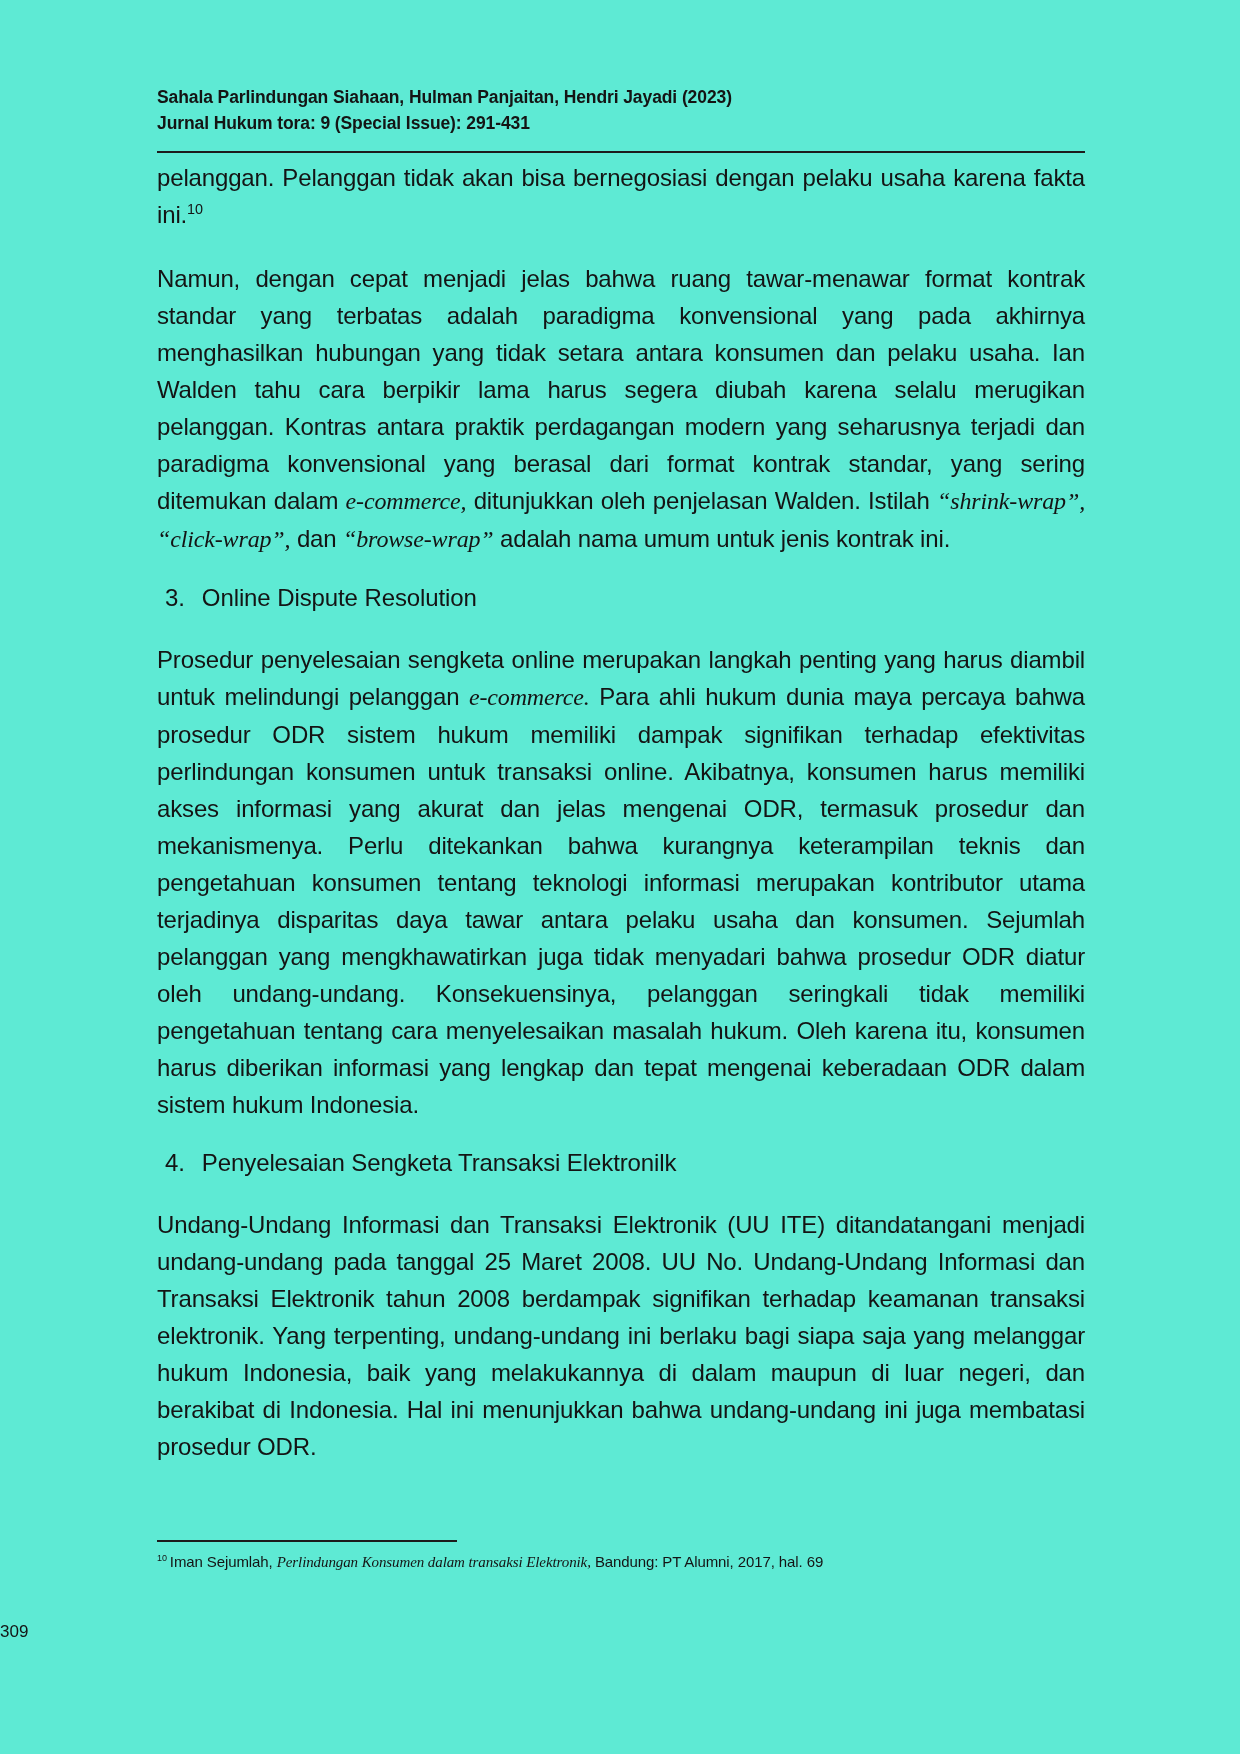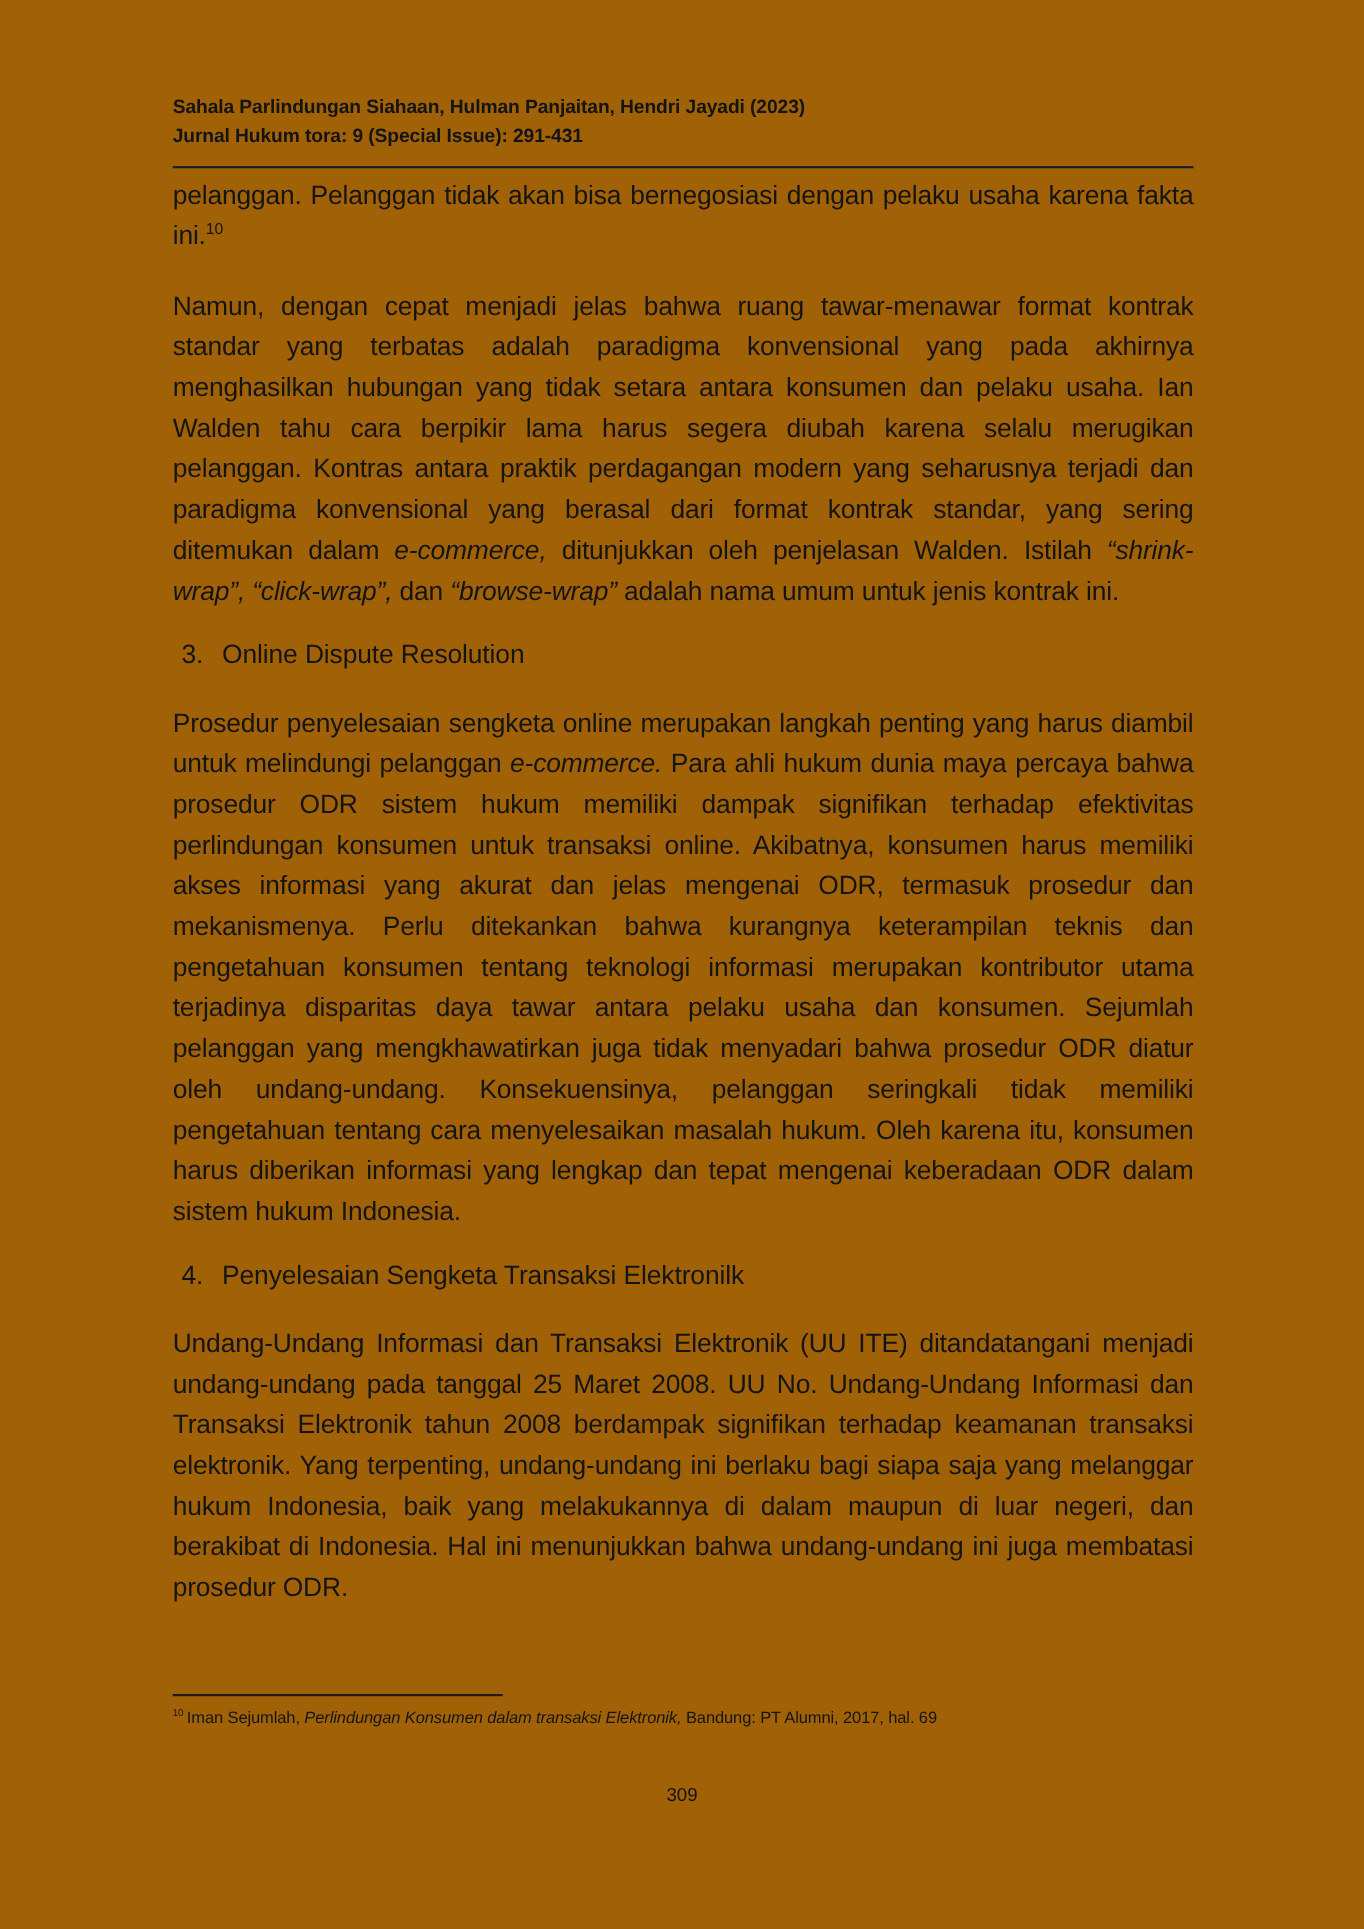--- a/index.html
+++ b/index.html
@@ -1,20 +1,20 @@
 <!DOCTYPE html>
 <html><head>
 <meta charset="utf-8">
 <style>
   html, body { margin: 0; padding: 0; background: #ffffff; }
   .page {
     position: relative;
     width: 1240px;
     height: 1754px;
-    background: #a16207;
+    background: #5eead4;
     color: #141414;
     font-family: "Liberation Sans", "DejaVu Sans", sans-serif;
     overflow: hidden;
   }
   .content {
     position: absolute;
     left: 157px;
     top: 84px;
     width: 928px;
   }
@@ -30,21 +30,21 @@
     margin: 15px 0 0 0;
   }
   .doc-body { margin-top: 6px; }
   .para {
     margin: 0 0 27px 0;
     font-size: 24px;
     line-height: 37px;
     text-align: justify;
     letter-spacing: -0.15px;
   }
-  .para .it, .footnote .it { font-style: italic; }
+  .para .it, .footnote .it { font-style: italic; font-family: Liberation Serif, serif; }
   sup { font-size: 0.6em; line-height: 0; }
   .heading {
     font-weight: normal;
     font-size: 24px;
     line-height: 26px;
     margin: 16px 0 30px 8px;
     letter-spacing: -0.1px;
   }
   .heading .h-num { margin-right: 17px; }
   .footnote-rule {
@@ -64,21 +64,21 @@
     font-size: 15px;
     line-height: 22px;
     letter-spacing: -0.1px;
   }
   .footnote sup { margin-right: 3px; }
   .page-number {
     position: absolute;
     top: 1622px;
     left: 0;
     width: 100%;
-    text-align: center;
+    text-align: left;
     font-size: 17px;
   }
 </style>
 </head>
 <body>
 
 <div class="page">
   <div class="content">
     <div class="doc-header">
       <div>Sahala Parlindungan Siahaan, Hulman Panjaitan, Hendri Jayadi (2023)</div>

